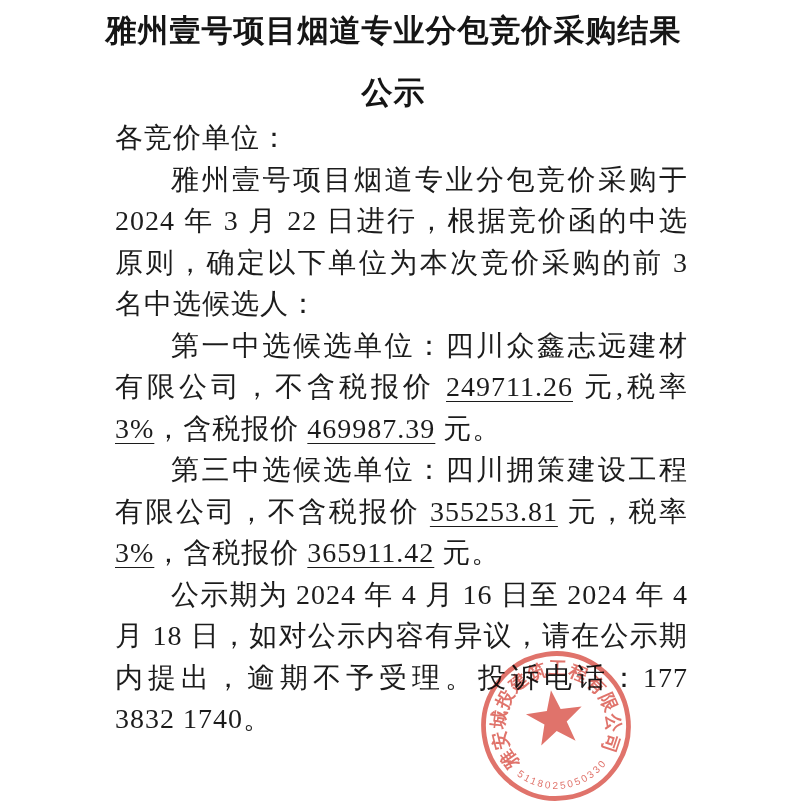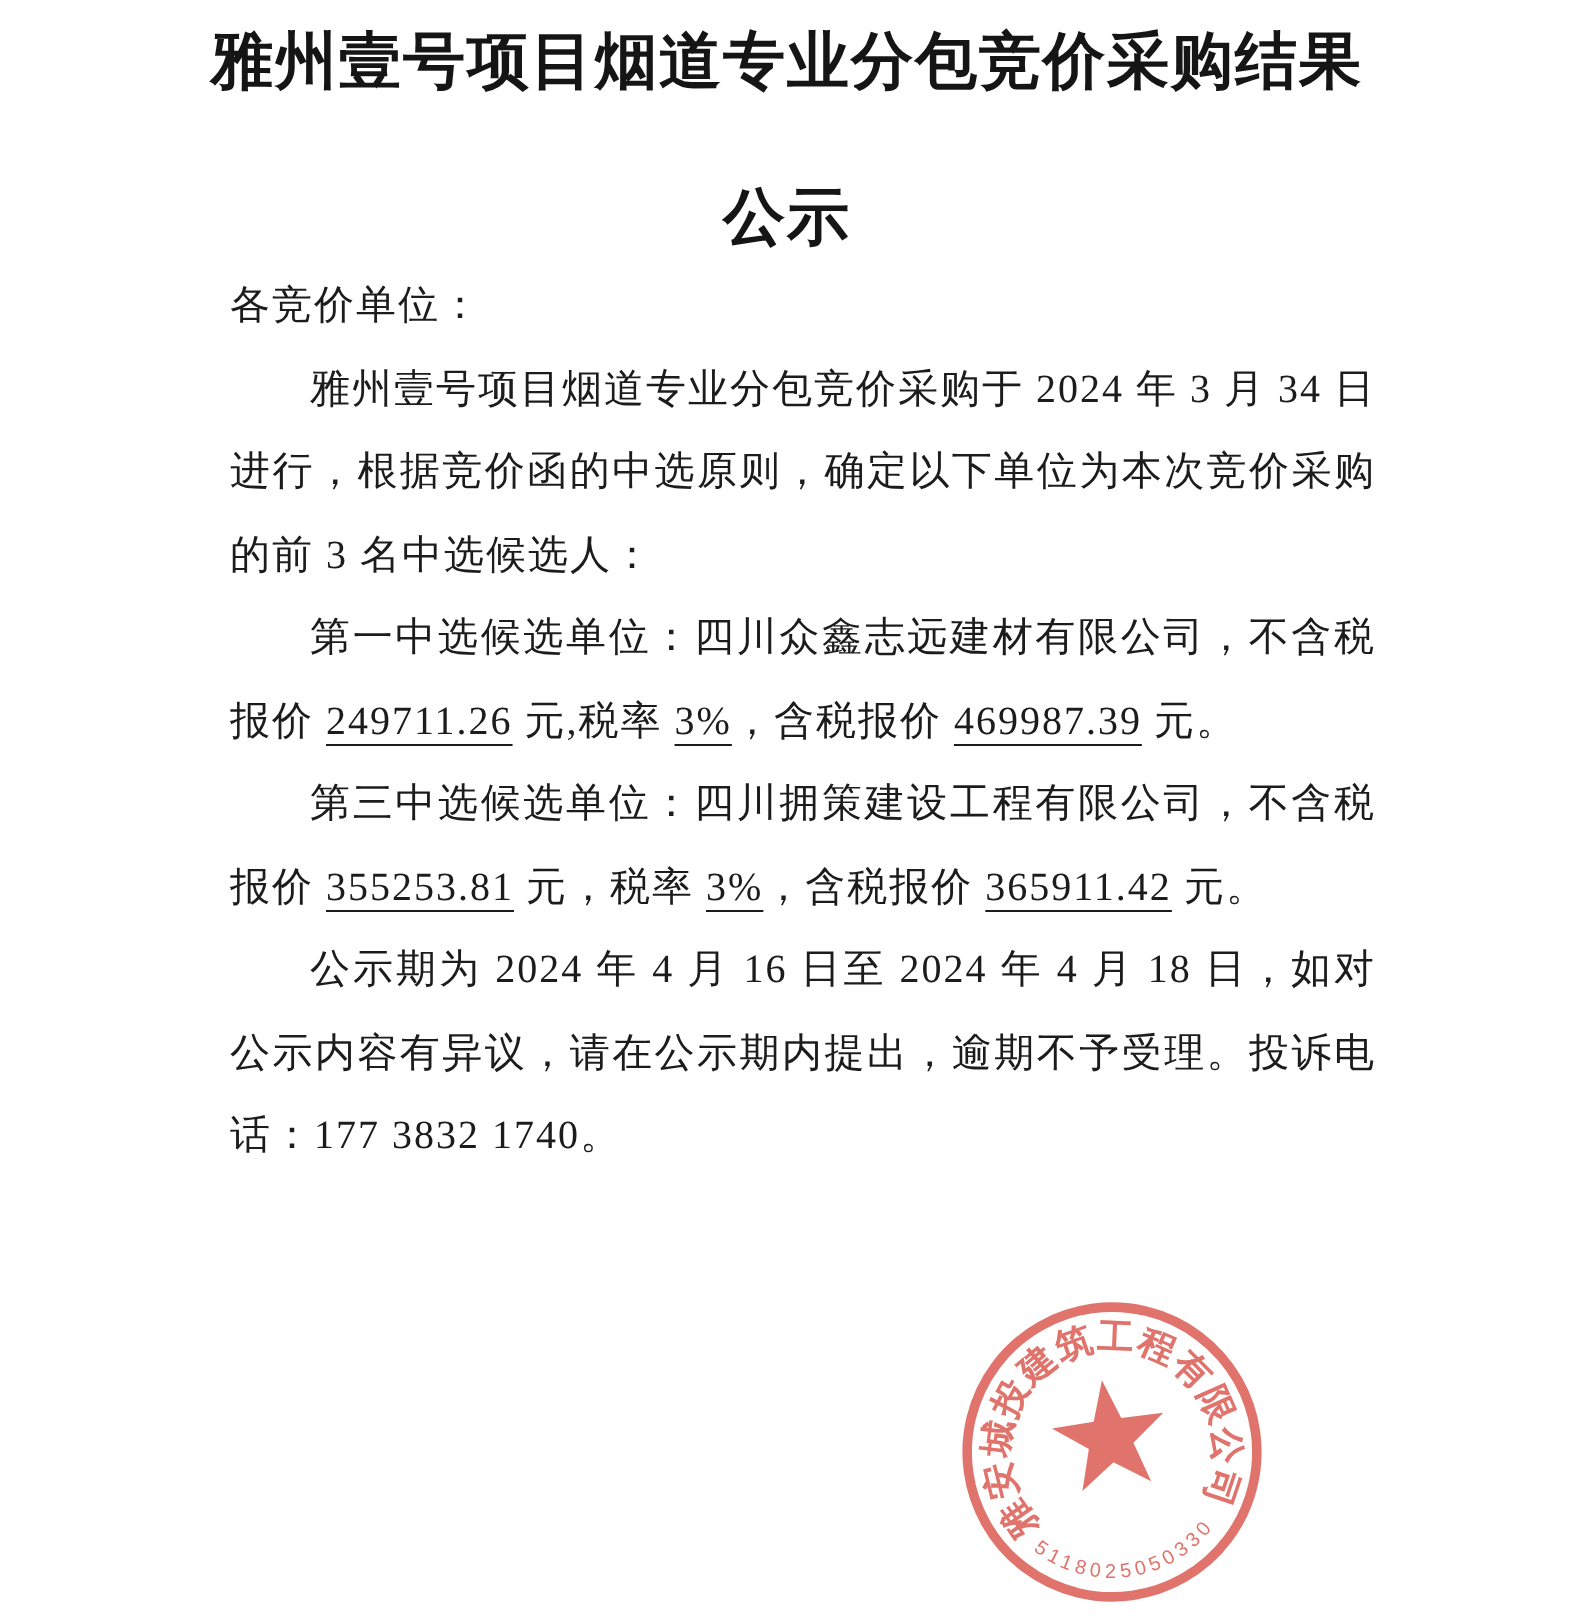--- a/index.html
+++ b/index.html
@@ -14,25 +14,25 @@
   .title{
     margin:0;
     padding-top:10px;
     text-align:center;
     font-size:31px;
     font-weight:bold;
     line-height:42px;
     letter-spacing:1px;
     color:#151515;
   }
-  .title.second{padding-top:0;margin-top:36px;font-family:Liberation Serif, serif;}
+  .title.second{padding-top:0;margin-top:20px;font-family:Liberation Serif, serif;}
   .doc-body{
     margin:3px 0 0 115px;
     width:573px;
-    font-size:20px;
+    font-size:28px;
     line-height:41.5px;
     text-align:justify;
     letter-spacing:1px;
   }
   .doc-body p{margin:0;text-indent:2em;}
   .doc-body p.no-indent{text-indent:0;}
   .u{
     text-decoration:underline;
     text-underline-offset:5px;
     text-decoration-thickness:1px;
@@ -50,21 +50,21 @@
 <body>
 
 <div class="page">
 
   <h1 class="title">雅州壹号项目烟道专业分包竞价采购结果</h1>
   <h1 class="title second">公示</h1>
 
   <div class="doc-body">
     <p class="no-indent">各竞价单位：</p>
 
-    <p>雅州壹号项目烟道专业分包竞价采购于 2024 年 3 月 34 日进行，根据竞价函的中选原则，确定以下单位为本次竞价采购的前 3 名中选候选人：</p>
+    <p>雅州壹号项目烟道专业分包竞价采购于 2024 年 3 月 22 日进行，根据竞价函的中选原则，确定以下单位为本次竞价采购的前 3 名中选候选人：</p>
 
     <p><span>第一中选候选单位：四川众鑫志远建材有限公司，不含税报价 </span><span class="u">249711.26</span><span> 元,税率 </span><span class="u">3%</span><span>，含税报价 </span><span class="u">469987.39</span><span> 元。</span></p>
 
 
     <p><span>第三中选候选单位：四川拥策建设工程有限公司，不含税报价 </span><span class="u">355253.81</span><span> 元，税率 </span><span class="u">3%</span><span>，含税报价 </span><span class="u">365911.42</span><span> 元。</span></p>
 
     <p>公示期为 2024 年 4 月 16 日至 2024 年 4 月 18 日，如对公示内容有异议，请在公示期内提出，逾期不予受理。投诉电话：177 3832 1740。</p>
   </div>
 
   <svg class="seal" viewBox="0 0 170 170" xmlns="http://www.w3.org/2000/svg">

